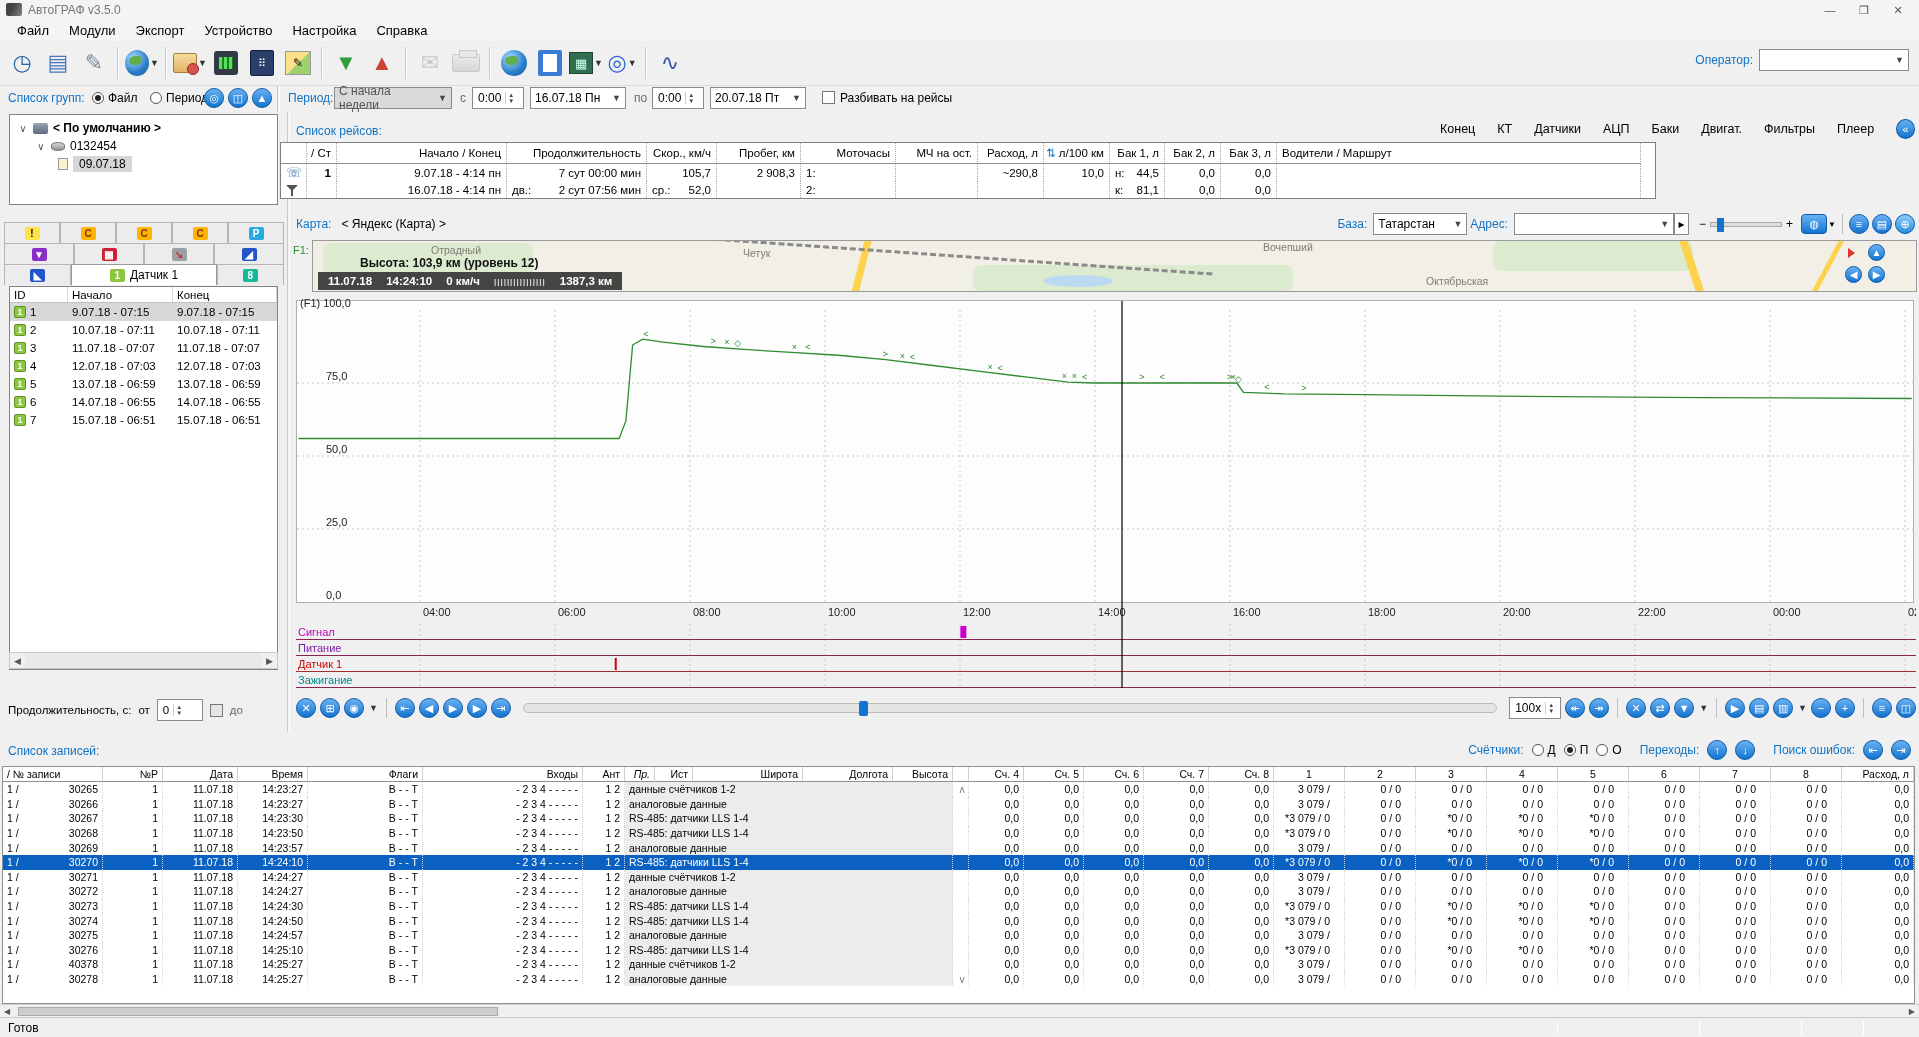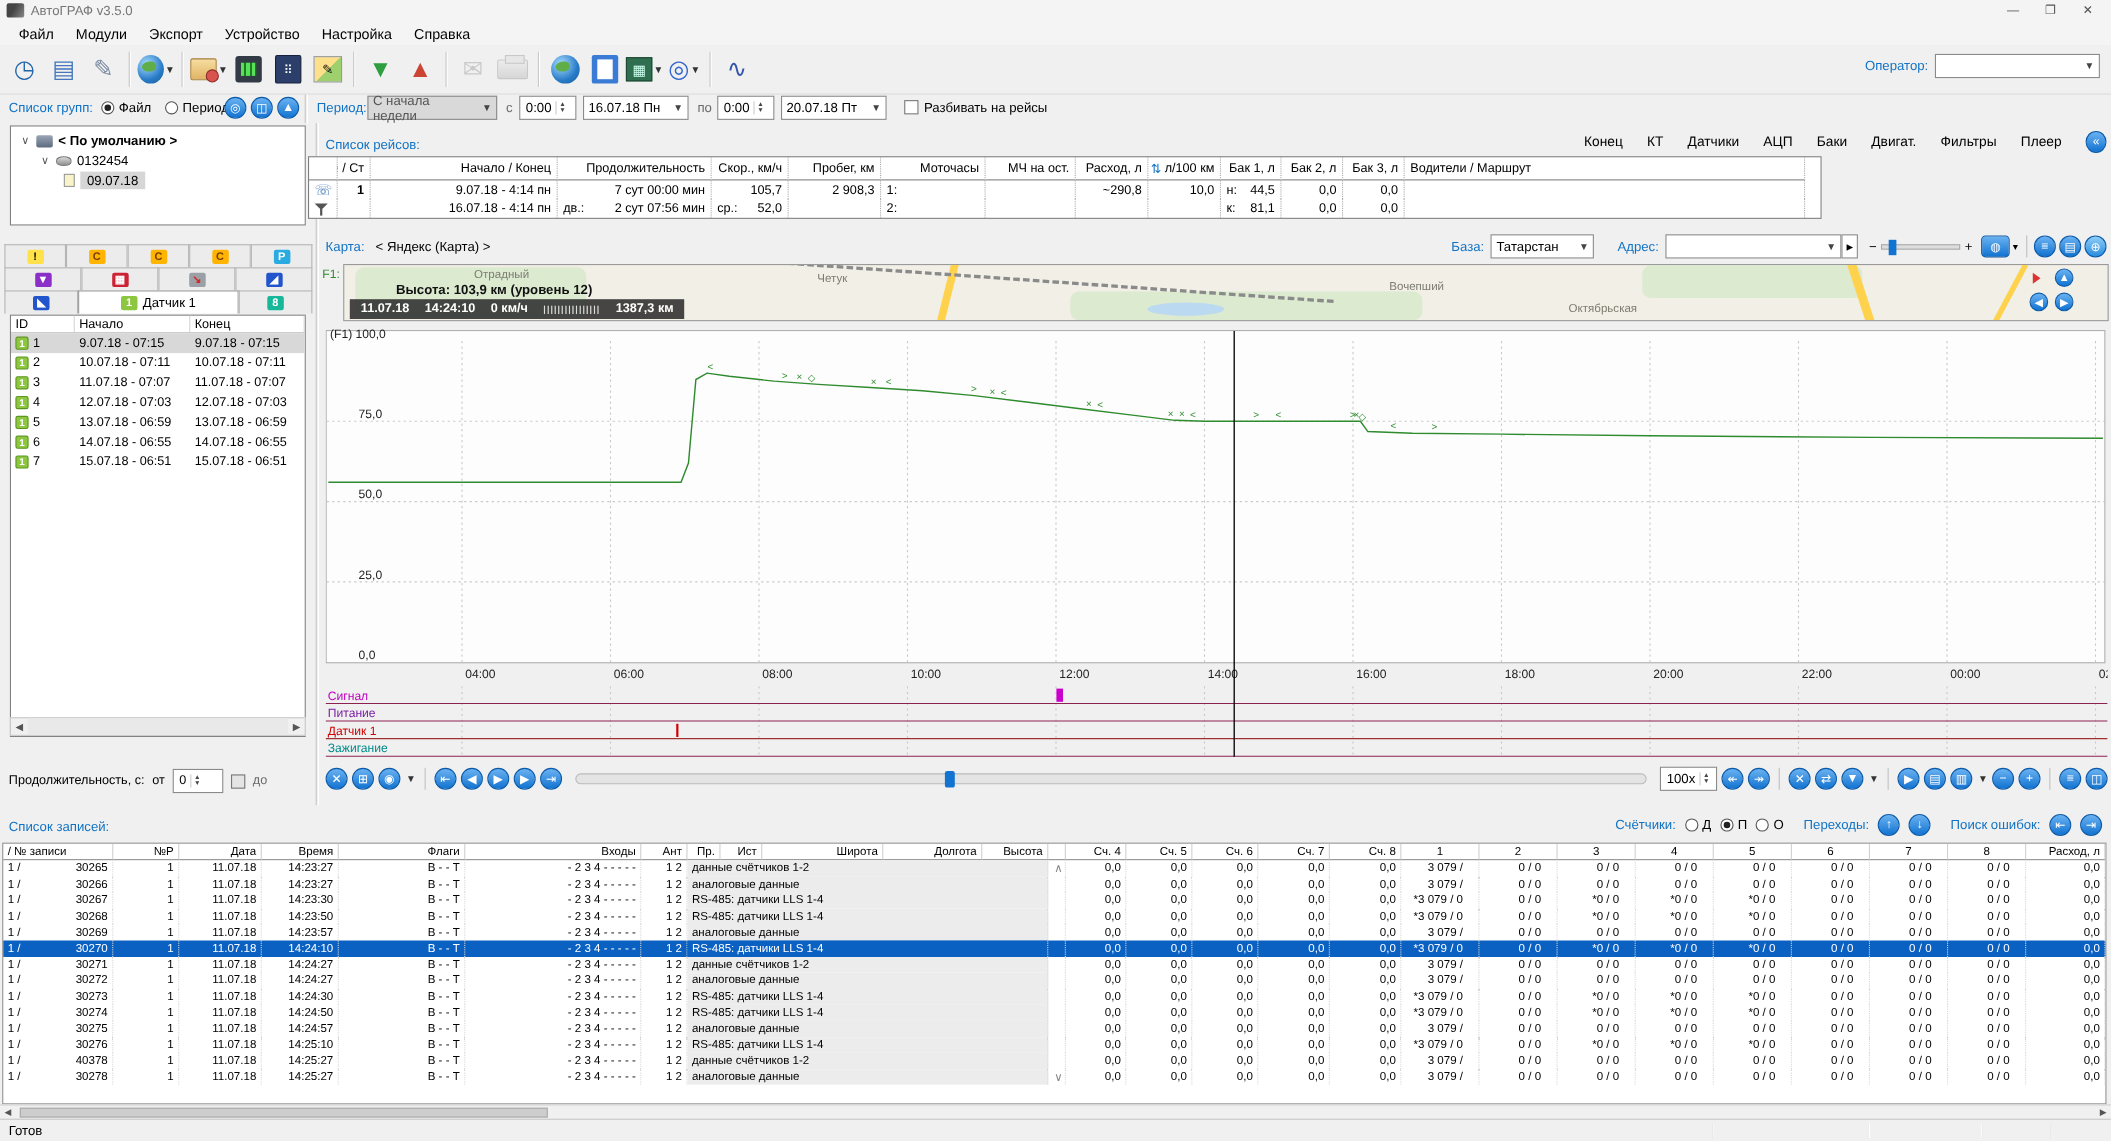--- a/index.html
+++ b/index.html
@@ -480,21 +480,21 @@
 </div>
 
 <div id="mapbar">
   <span class="blbl" style="margin-left:6px">Карта:</span>
   <span style="margin-left:10px">&lt; Яндекс (Карта) &gt;</span>
   <span class="blbl" style="margin-left:auto">База:</span>
   <div class="combo" style="width:94px;margin-left:6px">
       <span>Татарстан</span>
       <span class="ar">▼</span>
     </div>
-  <span class="blbl" style="margin-left:21px">Адрес:</span>
+  <span class="blbl" style="margin-left:3px">Адрес:</span>
   <div class="combo" style="width:160px;margin-left:6px">
       <span></span>
       <span class="ar">▼</span>
     </div>
   <span class="combo" style="width:15px;justify-content:center">▸</span>
   <span style="margin:0 4px 0 10px">−</span>
   <span style="width:72px;height:5px;background:#ddd;border:1px solid #aaa;position:relative;display:inline-block">
       <i style="position:absolute;left:6px;top:-5px;width:7px;height:14px;background:#1273d0;display:block"></i>
     </span>
   <span style="margin:0 8px 0 4px">+</span>
@@ -511,21 +511,21 @@
     <div class="mgreen" style="left: 10px; top: 2px; width: 210px; height: 46px;"></div>
     <div class="mgreen" style="left: 660px; top: 24px; width: 320px; height: 26px;"></div>
     <div class="mgreen" style="left: 1180px; top: 0px; width: 200px; height: 30px;"></div>
     <div class="mwater" style="left: 730px; top: 34px; width: 70px; height: 12px;"></div>
     <div class="mroad" style="left: 545px; top: -6px; width: 7px; height: 64px; transform: rotate(14deg);"></div>
     <div class="mroad" style="left: 1375px; top: -6px; width: 8px; height: 64px; transform: rotate(-18deg);"></div>
     <div class="mroad" style="left: 1512px; top: -4px; width: 5px; height: 60px; transform: rotate(28deg);"></div>
     <div class="mrail" style="left: 340px; top: 12px; width: 560px; transform: rotate(4deg);"></div>
     <div class="mplace" style="left: 118px; top: 3px;">Отрадный</div>
     <div class="mplace" style="left: 430px; top: 6px;">Четук</div>
-    <div class="mplace" style="left: 950px; top: 14px;">Вочепший</div>
+    <div class="mplace" style="left: 950px; top: 0;">Вочепший</div>
     <div class="mplace" style="left: 1113px; top: 34px;">Октябрьская</div>
   </div>
 <span id="alt">Высота: 103,9 км (уровень 12)</span>
 <div id="maptip">
   <b>11.07.18</b>
     <b>14:24:10</b>
     <b>0 км/ч</b>
     <span class="bars">||||||||||||||||</span>
     <b>1387,3 км</b>
 </div>
@@ -677,21 +677,21 @@
 </div>
 <div id="rectable">
   <div id="rechead2" class="rgrid">
       <div style="grid-column: span 1; justify-content: flex-start;">/ № записи</div>
       <div style="grid-column: span 1;">№Р</div>
       <div style="grid-column: span 1;">Дата</div>
       <div style="grid-column: span 1;">Время</div>
       <div style="grid-column: span 1;">Флаги</div>
       <div style="grid-column: span 1;">Входы</div>
       <div style="grid-column: span 1;">Ант</div>
-      <div style="grid-column: span 1;">Пр.</div>
+      <div style="grid-column: span 1; font-style: italic;">Пр.</div>
       <div style="grid-column: span 1;">Ист</div>
       <div style="grid-column: span 1;">Широта</div>
       <div style="grid-column: span 1;">Долгота</div>
       <div style="grid-column: span 1;">Высота</div>
       <div style="grid-column: span 1;"></div>
       <div style="grid-column: span 1;">Сч. 4</div>
       <div style="grid-column: span 1;">Сч. 5</div>
       <div style="grid-column: span 1;">Сч. 6</div>
       <div style="grid-column: span 1;">Сч. 7</div>
       <div style="grid-column: span 1;">Сч. 8</div>

